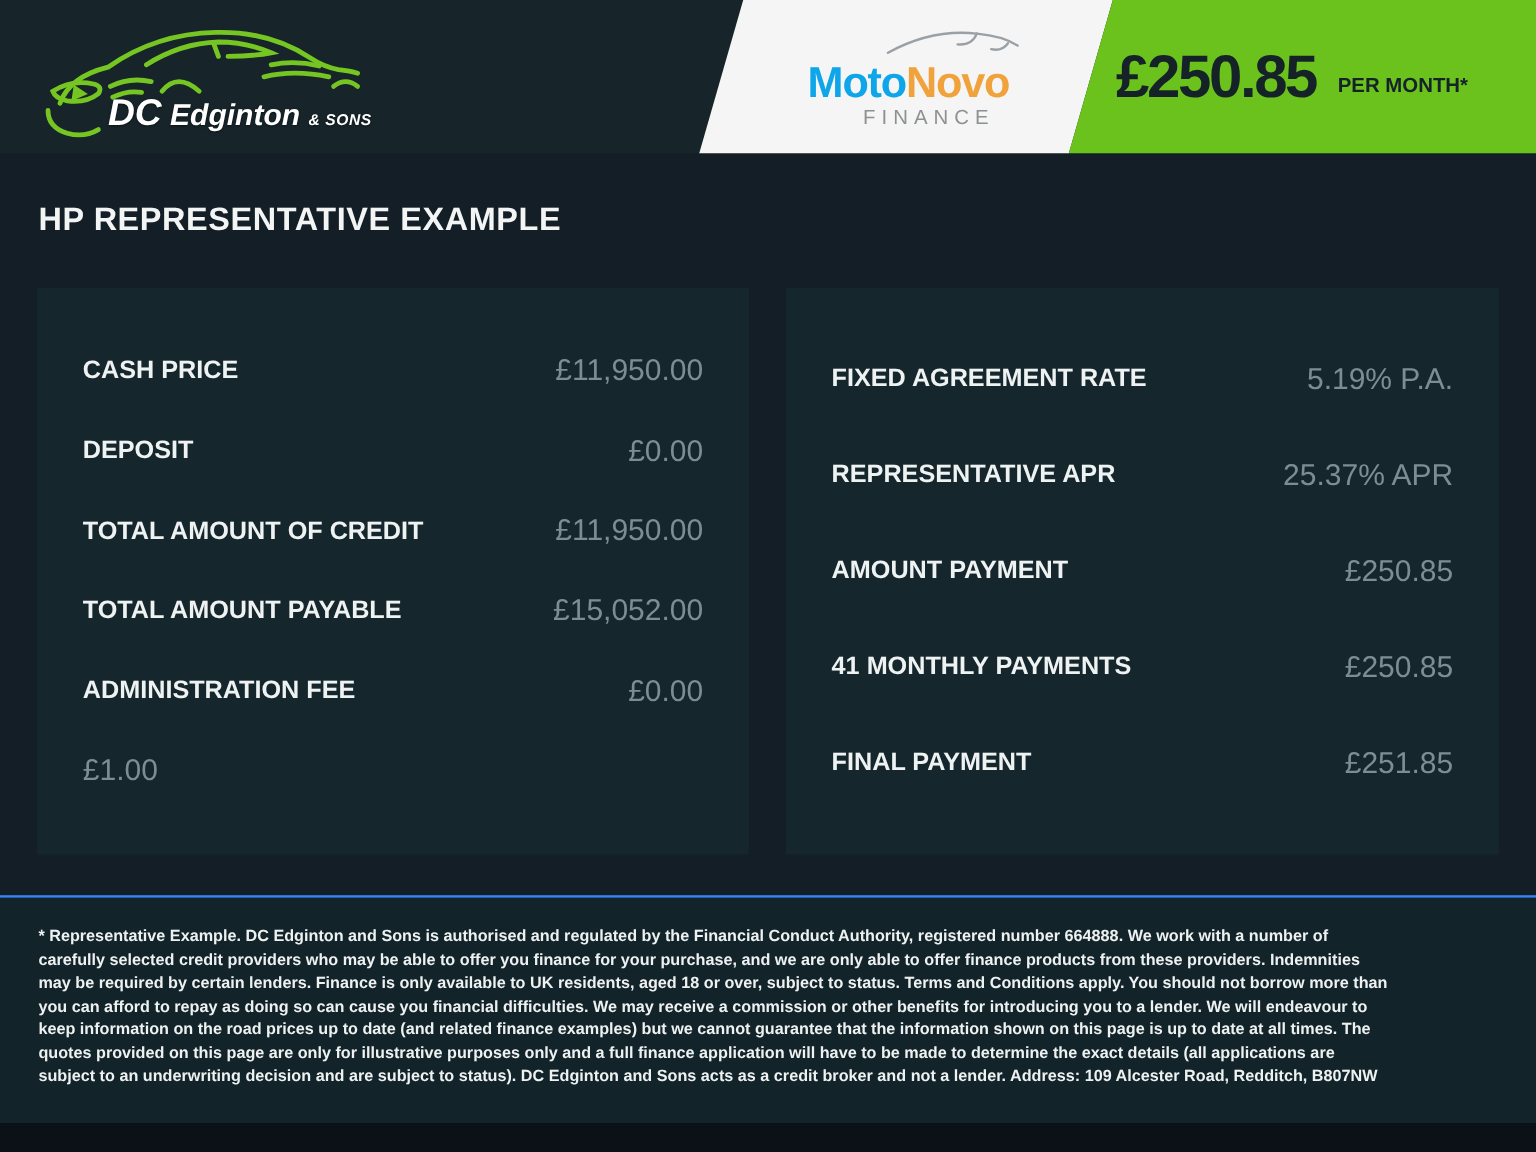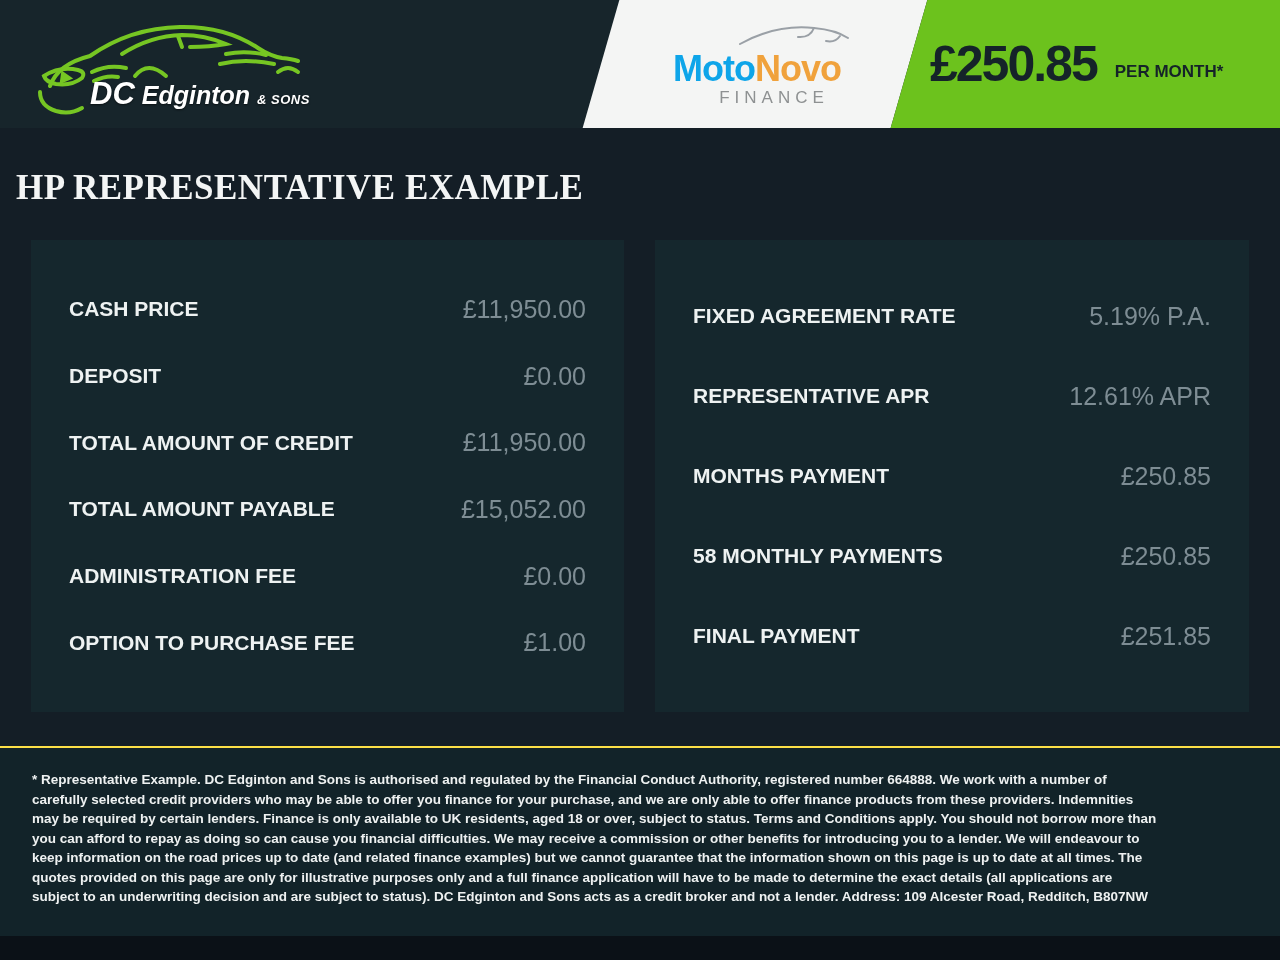--- a/index.html
+++ b/index.html
@@ -59,22 +59,22 @@
     color:#152329; font-size:50px; font-weight:bold; letter-spacing:-2px;
     line-height:1;
   }
   .price-per {
     color:#152329; font-size:17px; font-weight:bold; letter-spacing:0px;
     margin-left:18px; margin-top:16px; white-space:nowrap;
   }
 
   
   .page-title {
-    position:absolute; top:168px; left:16px;
-    color:#F3F5F5; font-size:35px; font-weight:bold; letter-spacing:0.5px;font-family:Liberation Serif, serif;
+    position:absolute; top:168px; left:32px;
+    color:#F3F5F5; font-size:27px; font-weight:bold; letter-spacing:0.5px;
   }
 
   
   .panel {
     position:absolute; top:240px; height:472px;
     background:#15272D;
     display:flex; flex-direction:column;
     padding:36px 38px;
   }
   .panel-left  { left:31px;  width:593px; }
@@ -87,21 +87,21 @@
     white-space:nowrap;
   }
   .row-value {
     color:#7E8D94; font-size:25px; font-weight:normal; letter-spacing:0px;
     white-space:nowrap; text-align:right;
   }
 
   
   .footer {
     position:absolute; top:746px; left:0; width:1280px; height:214px;
-    background:#122329; border-top:2px solid #fde047;
+    background:#122329; border-top:2px solid #3b82f6;
   }
   .disclaimer {
     position:absolute; top:22px; left:32px; width:1130px;
     color:#EEF1F1; font-size:13.5px; font-weight:bold; line-height:1.45;
     letter-spacing:0px;
   }
 </style>
 </head>
 <body>
 
@@ -164,40 +164,39 @@
     </div>
     <div class="row">
       <span class="row-label">TOTAL AMOUNT PAYABLE</span>
       <span class="row-value">£15,052.00</span>
     </div>
     <div class="row">
       <span class="row-label">ADMINISTRATION FEE</span>
       <span class="row-value">£0.00</span>
     </div>
     <div class="row">
-      <span class="row-label">OPTION TO PURCHASE FEE</span>
       <span class="row-value">£1.00</span>
     </div>
   </div>
 
   <div class="panel panel-right">
     <div class="row">
       <span class="row-label">FIXED AGREEMENT RATE</span>
       <span class="row-value">5.19% P.A.</span>
     </div>
     <div class="row">
       <span class="row-label">REPRESENTATIVE APR</span>
-      <span class="row-value">12.61% APR</span>
-    </div>
-    <div class="row">
-      <span class="row-label">MONTHS PAYMENT</span>
+      <span class="row-value">25.37% APR</span>
+    </div>
+    <div class="row">
+      <span class="row-label">AMOUNT PAYMENT</span>
       <span class="row-value">£250.85</span>
     </div>
     <div class="row">
-      <span class="row-label">58 MONTHLY PAYMENTS</span>
+      <span class="row-label">41 MONTHLY PAYMENTS</span>
       <span class="row-value">£250.85</span>
     </div>
     <div class="row">
       <span class="row-label">FINAL PAYMENT</span>
       <span class="row-value">£251.85</span>
     </div>
   </div>
 
   <div class="footer">
     <div class="disclaimer">* Representative Example. DC Edginton and Sons is authorised and regulated by the Financial Conduct Authority, registered number 664888. We work with a number of carefully selected credit providers who may be able to offer you finance for your purchase, and we are only able to offer finance products from these providers. Indemnities may be required by certain lenders. Finance is only available to UK residents, aged 18 or over, subject to status. Terms and Conditions apply. You should not borrow more than you can afford to repay as doing so can cause you financial difficulties. We may receive a commission or other benefits for introducing you to a lender. We will endeavour to keep information on the road prices up to date (and related finance examples) but we cannot guarantee that the information shown on this page is up to date at all times. The quotes provided on this page are only for illustrative purposes only and a full finance application will have to be made to determine the exact details (all applications are subject to an underwriting decision and are subject to status). DC Edginton and Sons acts as a credit broker and not a lender. Address: 109 Alcester Road, Redditch, B807NW</div>

